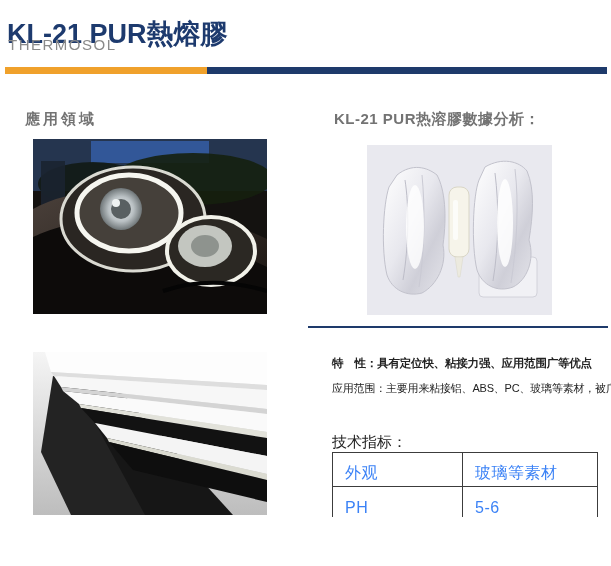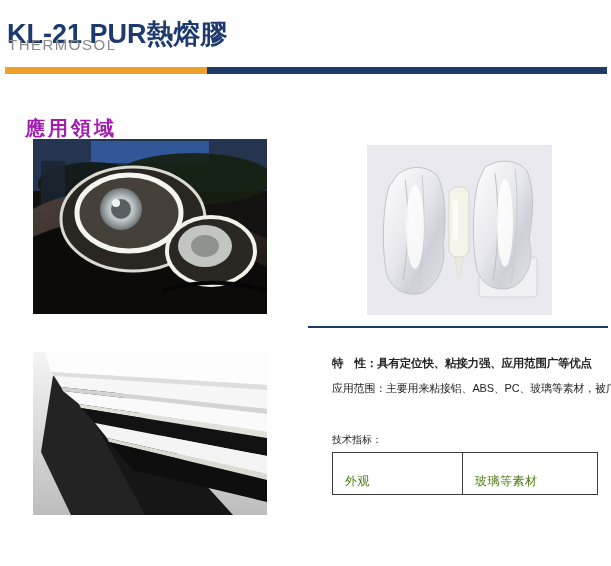--- a/index.html
+++ b/index.html
@@ -7,40 +7,40 @@
         font-family:"Liberation Sans","DejaVu Sans",sans-serif;}
   .abs{position:absolute;}
 
   .title{left:7px;top:1px;font-size:27px;font-weight:bold;color:#1d3a6e;line-height:1.15;letter-spacing:0;}
   .subtitle{left:8px;top:36px;font-size:15px;color:#8a8a8a;letter-spacing:1.5px;}
 
   .divider{left:5px;top:67px;width:602px;height:7px;display:flex;}
   .divider .seg-orange{width:202px;height:100%;background:#f0a12b;}
   .divider .seg-navy{flex:1;height:100%;background:#1e3a6b;}
 
-  .sec-heading{font-size:20px;font-weight:bold;color:#a21caf;}
+  .sec-heading{font-size:15px;font-weight:bold;color:#737373;}
   .left-heading{left:25px;top:98px;letter-spacing:3px;}
   .right-heading{left:334px;top:98px;letter-spacing:0.5px;}
 
   .photo{display:block;}
   .photo-car{left:33px;top:139px;width:234px;height:175px;}
   .photo-boards{left:33px;top:352px;width:234px;height:163px;}
   .photo-packs{left:367px;top:145px;width:185px;height:170px;}
 
   .rule{left:308px;top:326px;width:300px;height:2px;background:#1e3a6b;}
 
   .bodyline{font-size:11px;color:#222;white-space:nowrap;letter-spacing:-0.2px;text-align:right;}
   .feature{left:332px;top:344px;font-weight:bold;font-size:11.5px;}
   .scope1{left:332px;top:370px;}
   .scope2{left:332px;top:396px;}
 
-  .spec-title{left:332px;top:433px;font-size:10px;color:#222;}
+  .spec-title{left:332px;top:433px;font-size:15px;color:#222;}
   table.spec{position:absolute;left:332px;top:452px;border-collapse:collapse;background:#fff;}
-  table.spec td{border:1px solid #3c3c3c;height:25px;font-size:12px;color:#4d7c0f;
-                padding:16px 0 0 12px;vertical-align:middle;letter-spacing:0.5px;}
+  table.spec td{border:1px solid #3c3c3c;height:25px;font-size:16px;color:#3b82f6;
+                padding:8px 0 0 12px;vertical-align:middle;letter-spacing:0.5px;}
   td.c-label{width:117px;}
   td.c-value{width:122px;}
 </style>
 </head>
 <body>
 
 <div class="page">
 
   <h1 class="abs title">KL-21 PUR熱熔膠</h1>
   <div class="abs subtitle">THERMOSOL</div>
@@ -101,20 +101,21 @@
       <polygon points="28,35 234,57 234,62 30,39" fill="#d4d4d4"></polygon>
       <polygon points="30,39 234,62 234,80 46,52" fill="#fafafa"></polygon>
       <polygon points="46,52 234,80 234,86 48,56" fill="#e2e2da"></polygon>
       <polygon points="48,56 234,86 234,104 62,71" fill="#121212"></polygon>
       <polygon points="62,71 234,104 234,122 74,86" fill="#f4f4f4"></polygon>
       <polygon points="74,86 234,122 234,128 76,90" fill="#dbdbd1"></polygon>
       <polygon points="76,90 234,128 234,150 100,118" fill="#0e0e0e"></polygon>
     </svg>
   </div>
 
+  <h2 class="abs sec-heading right-heading">KL-21 PUR热溶膠數據分析：</h2>
 
   <div class="abs photo photo-packs">
     <svg width="185" height="170" viewBox="0 0 185 170">
       <defs>
         <linearGradient id="silver" x1="0" y1="0" x2="1" y2="1">
           <stop offset="0" stop-color="#ffffff"></stop>
             <stop offset="0.45" stop-color="#e8e8ee"></stop>
           <stop offset="0.7" stop-color="#cfcfd8"></stop>
             <stop offset="1" stop-color="#e4e4ea"></stop>
         </linearGradient>
@@ -141,16 +142,20 @@
   <p class="abs bodyline scope1">应用范围：主要用来粘接铝、ABS、PC、玻璃等素材，被广泛应用于</p>
 
   <div class="abs spec-title">技术指标：</div>
 
   <table class="spec">
     <tbody>
       <tr>
         <td class="c-label">外观</td>
         <td class="c-value">玻璃等素材</td>
       </tr>
+      <tr>
+        <td class="c-label">PH</td>
+        <td class="c-value">5-6</td>
+      </tr>
     </tbody>
   </table>
 
 </div>
 
 </body></html>

